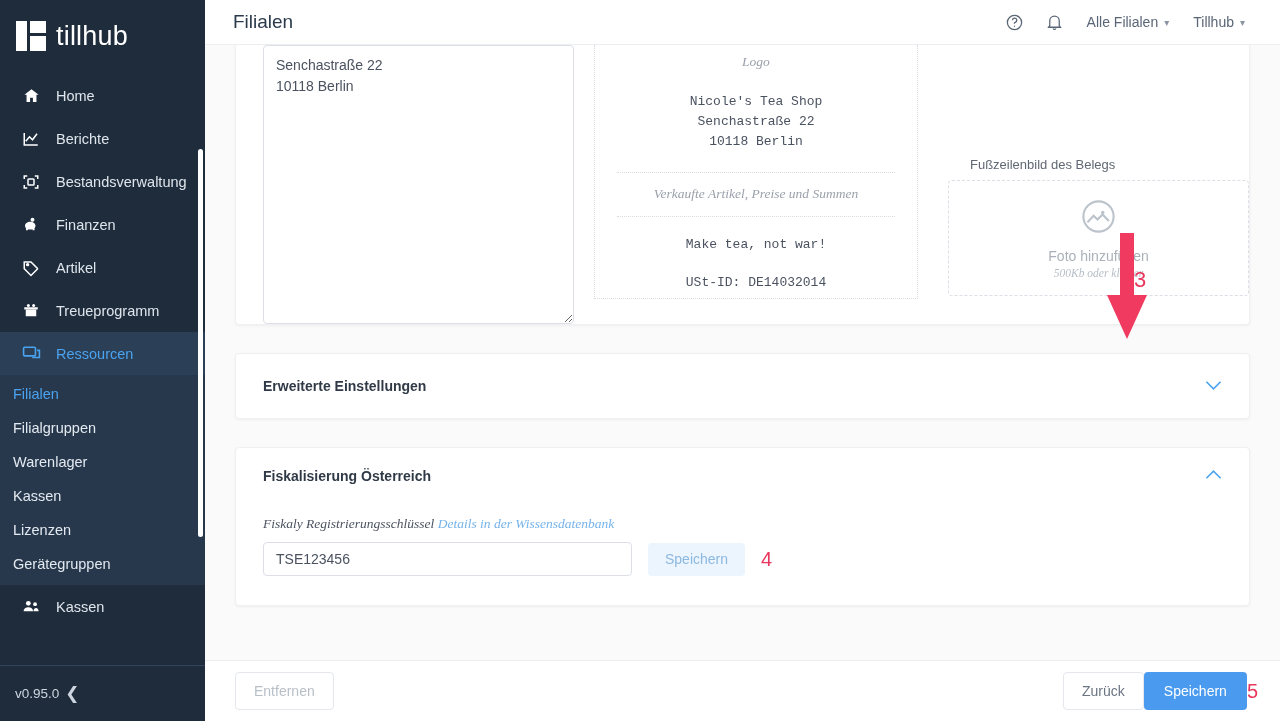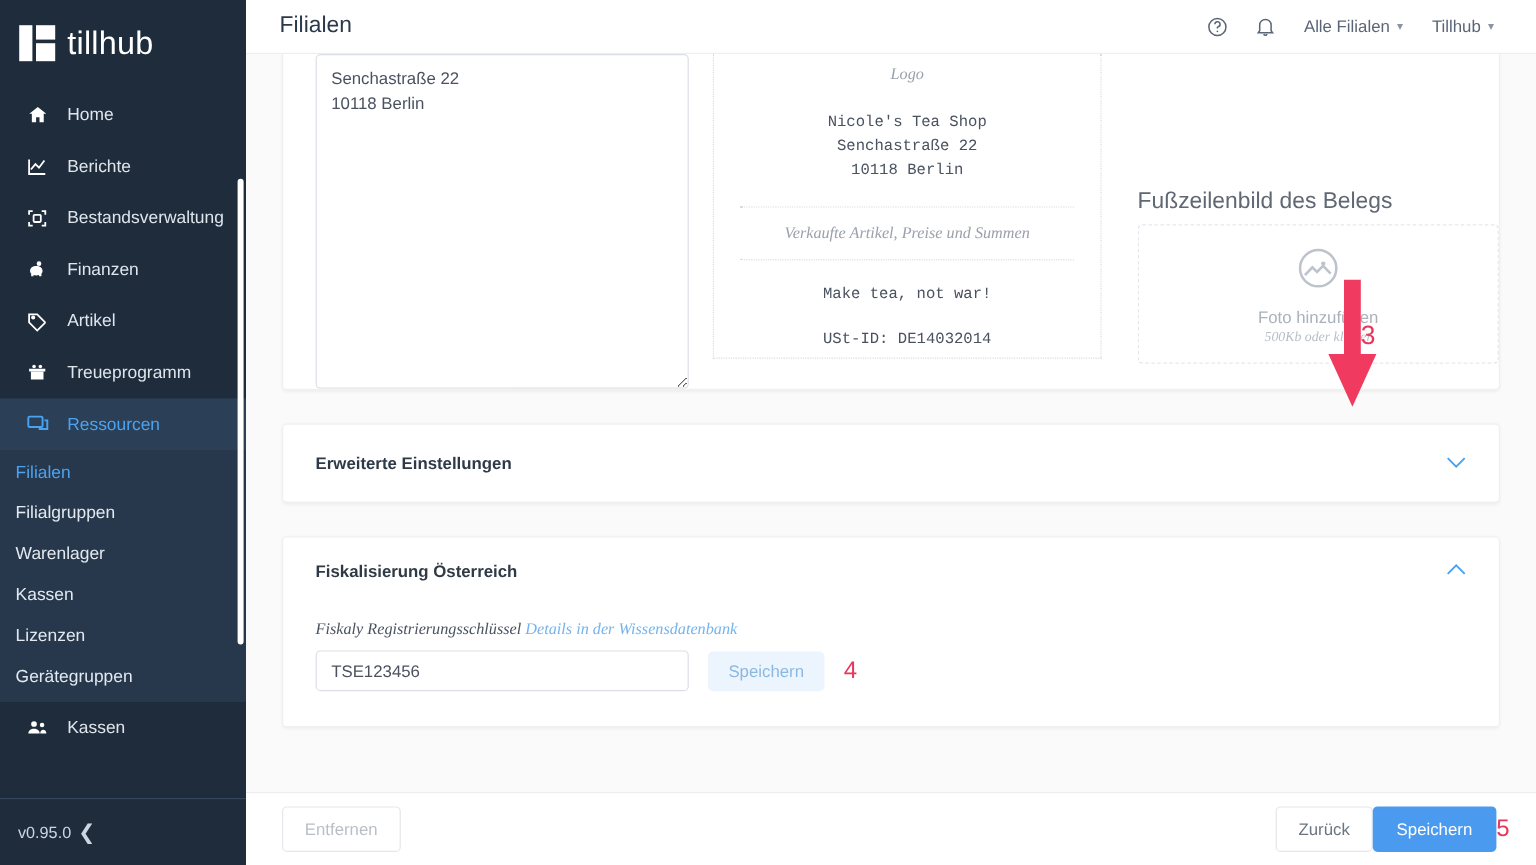--- a/index.html
+++ b/index.html
@@ -146,21 +146,21 @@
     margin-top: 0; height: 280px; position: relative; overflow: hidden;
     border-top: none;
     border-radius: 0 0 4px 4px;
     display: flex;
   }
   .col-left { width: 355px; flex: 0 0 355px; padding: 0 0 0 27px; }
   .col-mid  { width: 327px; flex: 0 0 327px; padding-left: 3px; }
   .col-right { flex: 1 1 auto; padding-left: 30px; }
 
   .field-label {
-    font-size: 19px; color: #606873; margin-bottom: 8px; display: block;
+    font-size: 13px; color: #606873; margin-bottom: 8px; display: block; margin-left: 22px;
   }
   textarea.box {
     width: 311px; height: 100%;
     border: 1px solid #dcdfe6; border-radius: 4px;
     padding: 9px 12px;
     font-family: "Liberation Sans", sans-serif;
     font-size: 14px; color: #4a5260; line-height: 21px;
     resize: vertical; background: #fff; outline: none;
   }
   .ta-top { height: 95px; margin-top: 0; }
@@ -230,21 +230,21 @@
   .fiscal-row-label {
     font-family: "Liberation Serif", serif; font-style: italic;
     font-size: 13.5px; color: #4a5260;
     margin-top: 13px;
   }
   .fiscal-link { color: #75b3ea; }
   .fiscal-row {
     display: flex; align-items: center; gap: 16px; margin-top: 10px;
   }
   input.text-input {
-    width: 311px; height: 34px;
+    width: 369px; height: 34px;
     border: 1px solid #dcdfe6; border-radius: 4px;
     padding: 0 12px; font-size: 14px; color: #4a5260;
     font-family: "Liberation Sans", sans-serif; outline: none; background:#fff;
   }
   .btn-light {
     background: #ecf5fe; color: #8cb8e0;
     border: none; border-radius: 4px;
     height: 33px; padding: 0 17px;
     font-size: 14px; cursor: pointer;
     font-family: "Liberation Sans", sans-serif;

